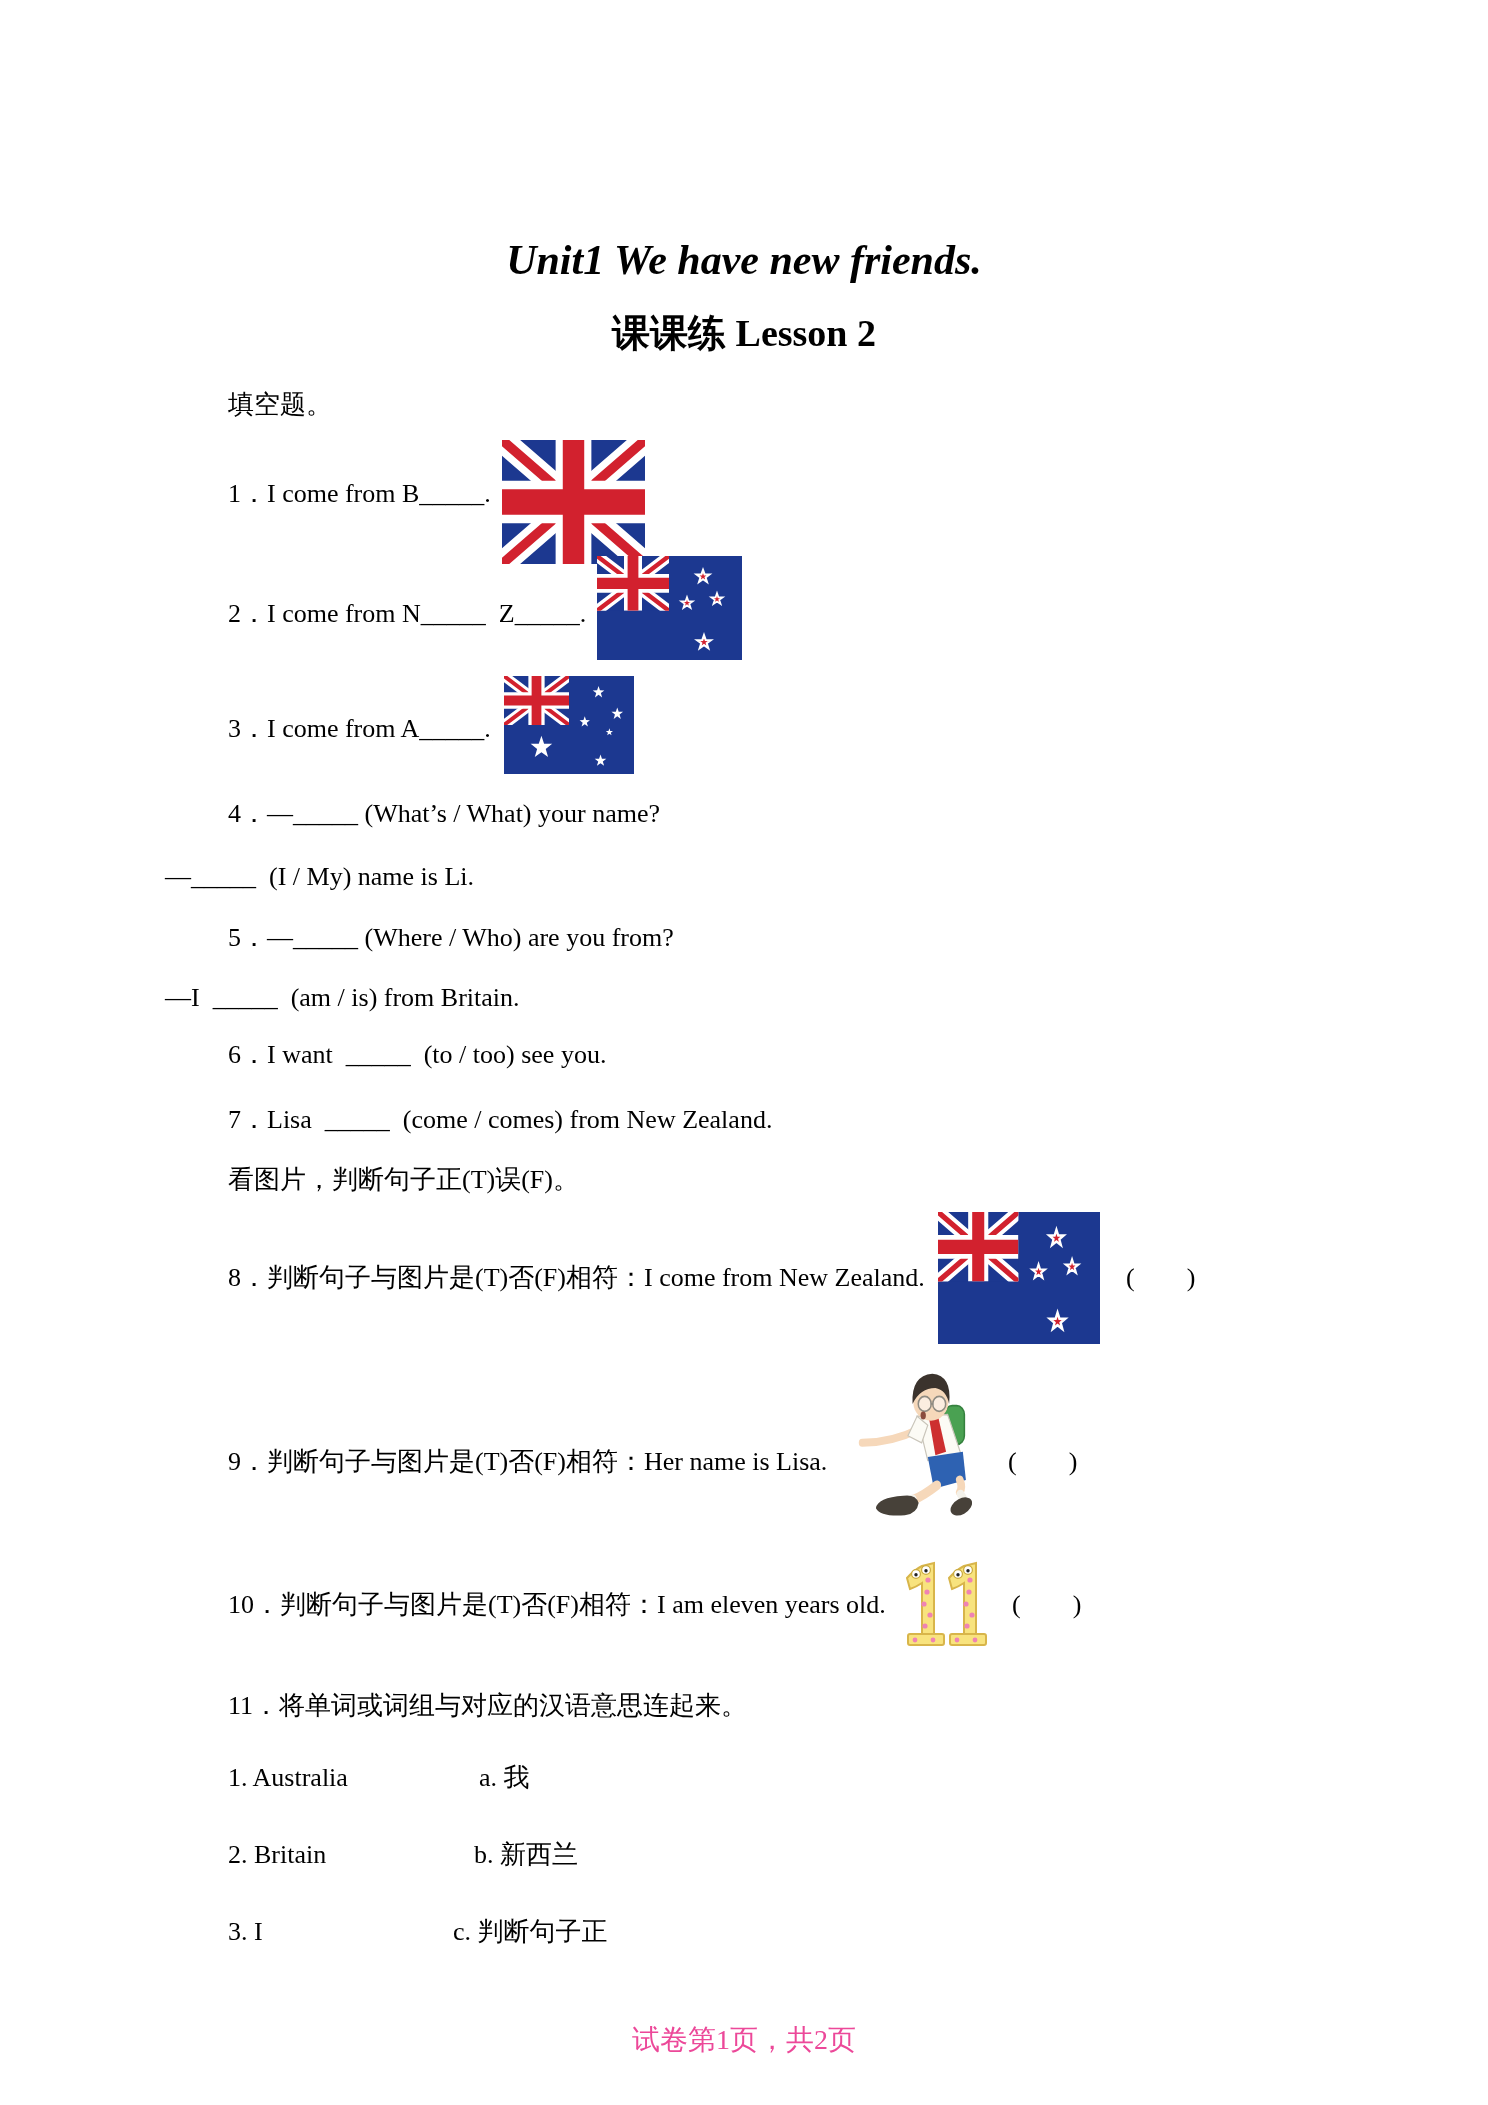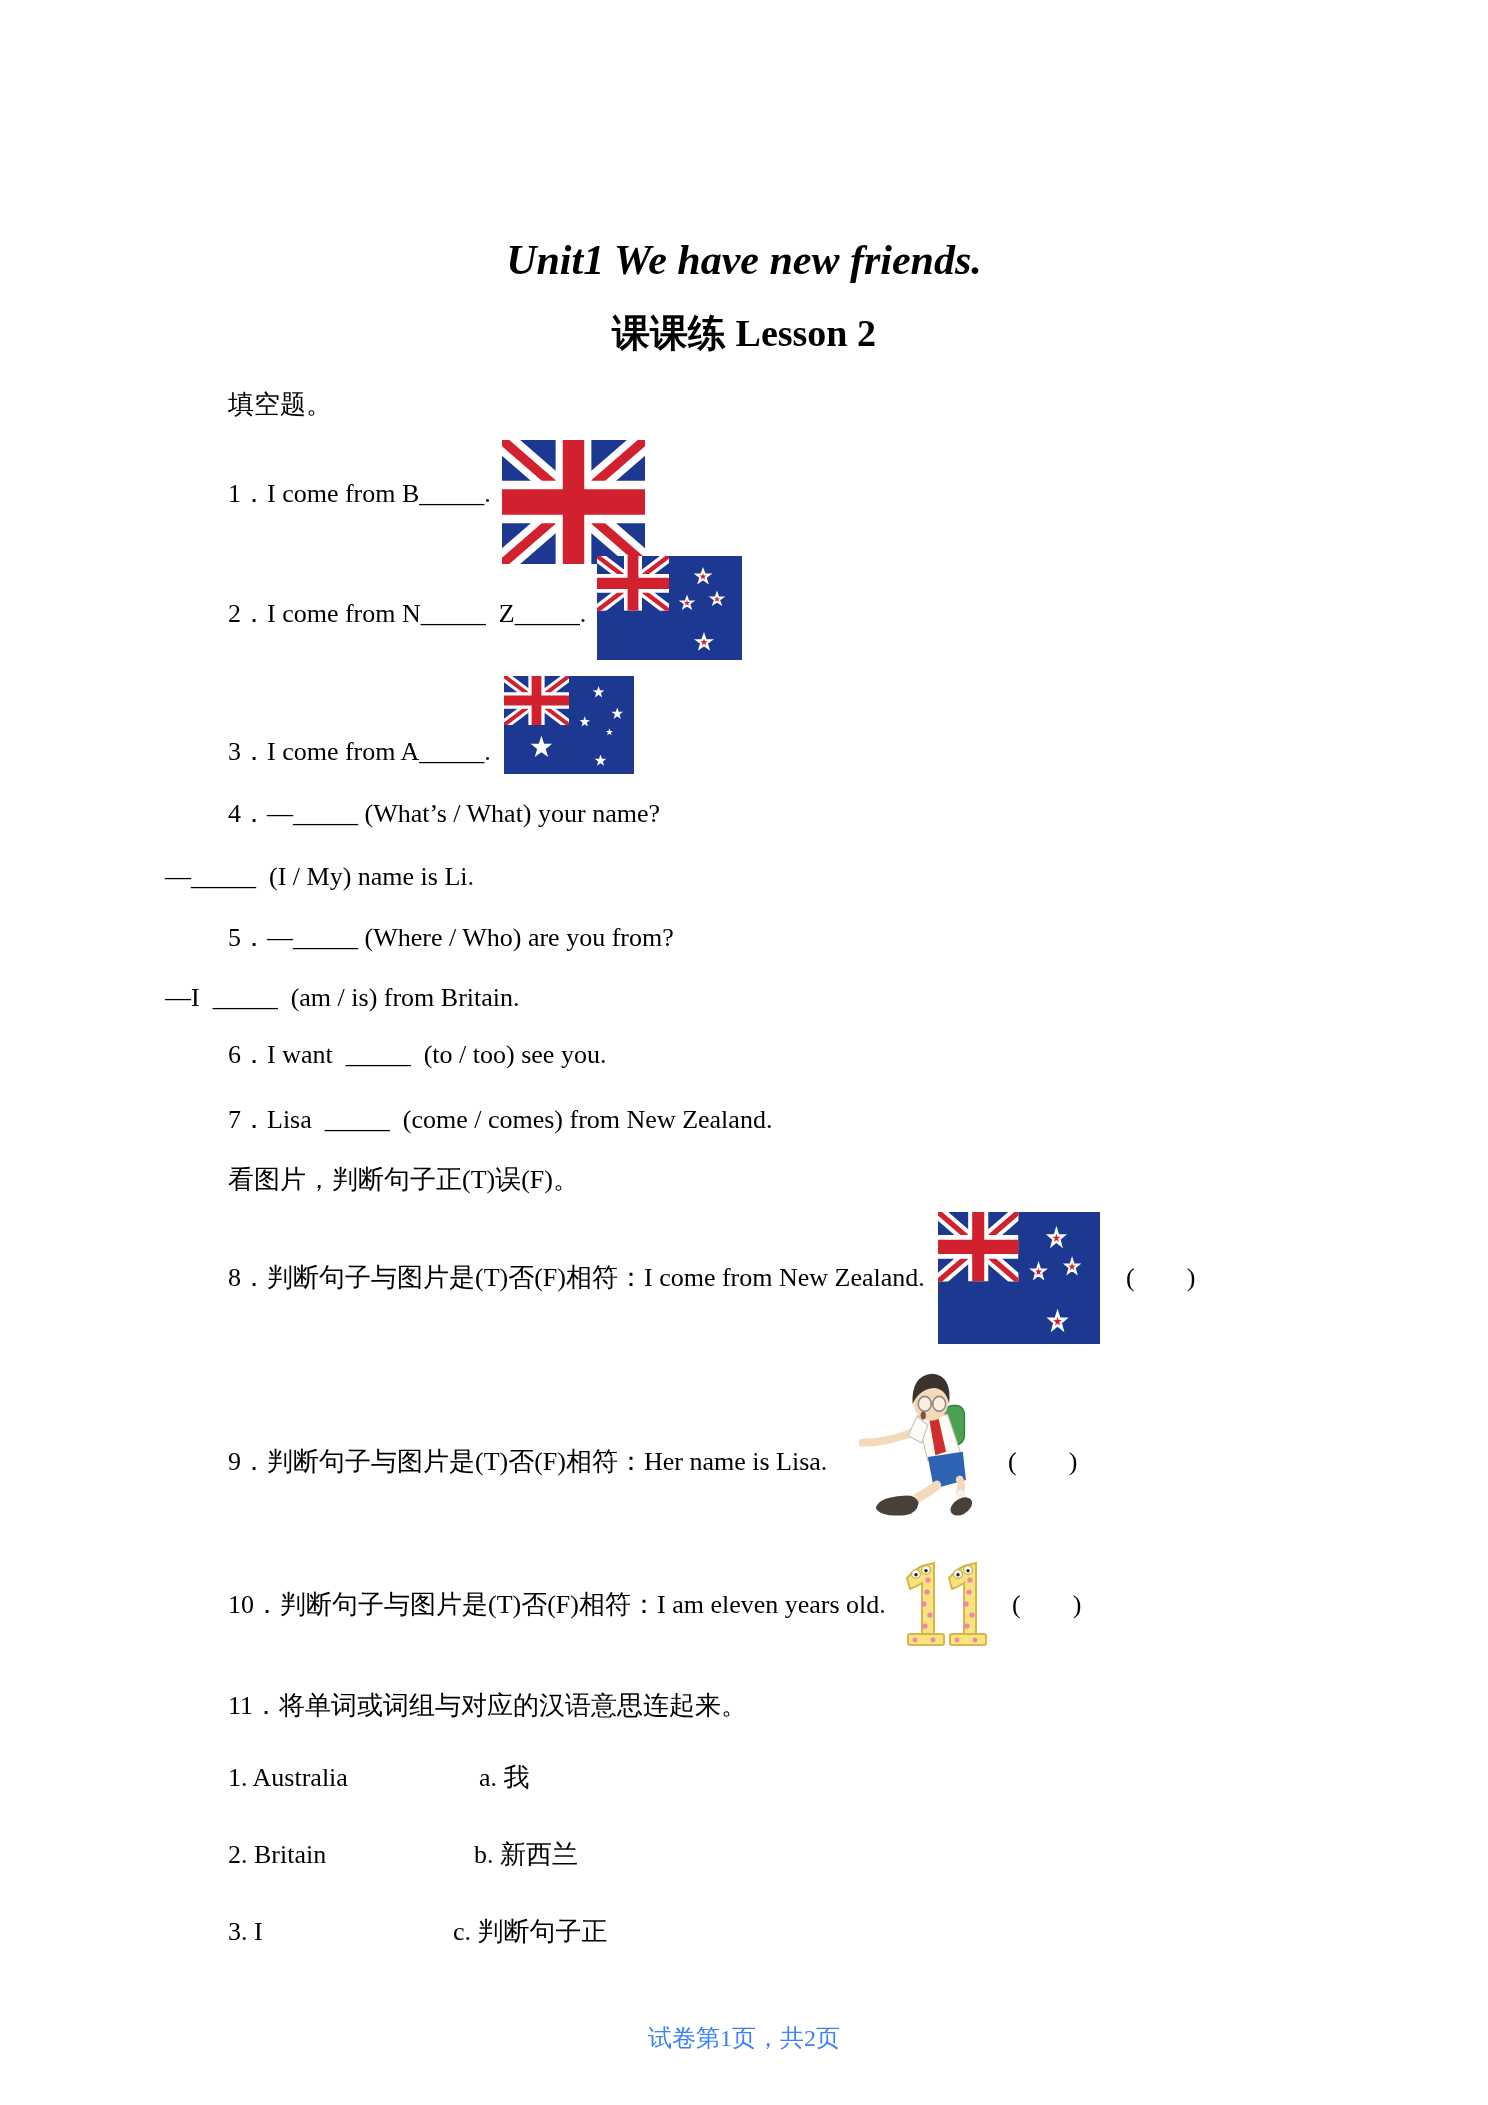--- a/index.html
+++ b/index.html
@@ -16,21 +16,21 @@
     position:absolute;
     font-size:26px;
     line-height:1;
     white-space:pre;
     font-family:"Liberation Serif","DejaVu Serif",serif;
     text-align:right;
   }
   .center { left:0; right:0; text-align:center; }
   .title-line { font-size:42px; font-weight:bold;font-style:italic; }
   .subtitle-line { font-size:38px; font-weight:bold; }
-  .footer-line { font-size:24px; color:#3b82f6; }
+  .footer-line { font-size:28px; color:#ec4899; }
   .img-abs { position:absolute; display:block; }
   svg { display:block; }
 </style>
 </head>
 <body>
 
 <div id="page">
 
   <svg width="0" height="0" style="position:absolute" aria-hidden="true">
     <defs>
@@ -76,21 +76,21 @@
   <div class="line" style="left:228px; top:601px">2．I come from N_____  Z_____.</div>
   <svg class="img-abs" style="left:597px; top:556px" width="145" height="104" viewBox="0 0 145 106" preserveAspectRatio="none">
     <rect width="145" height="106" fill="#1c3890"></rect>
     <use href="#ujack" transform="scale(1.2,1.27)"></use>
     <use href="#star5" transform="translate(106,21) scale(0.68)" fill="#d2212e" stroke="#ffffff" stroke-width="3"></use>
     <use href="#star5" transform="translate(90,48) scale(0.6)" fill="#d2212e" stroke="#ffffff" stroke-width="3"></use>
     <use href="#star5" transform="translate(120,44) scale(0.6)" fill="#d2212e" stroke="#ffffff" stroke-width="3"></use>
     <use href="#star5" transform="translate(107,88) scale(0.72)" fill="#d2212e" stroke="#ffffff" stroke-width="3"></use>
   </svg>
 
-  <div class="line" style="left:228px; top:739px">3．I come from A_____.</div>
+  <div class="line" style="left:228px; top:716px">3．I come from A_____.</div>
   <svg class="img-abs" style="left:504px; top:676px" width="130" height="98" viewBox="0 0 132 96" preserveAspectRatio="none">
     <rect width="132" height="96" fill="#1c3890"></rect>
     <use href="#ujack" transform="scale(1.1,1.09)"></use>
     <use href="#star5" transform="translate(38,70) scale(1.15)" fill="#ffffff"></use>
     <use href="#star5" transform="translate(96,16) scale(0.62)" fill="#ffffff"></use>
     <use href="#star5" transform="translate(115,37) scale(0.62)" fill="#ffffff"></use>
     <use href="#star5" transform="translate(82,45) scale(0.55)" fill="#ffffff"></use>
     <use href="#star5" transform="translate(107,55) scale(0.38)" fill="#ffffff"></use>
     <use href="#star5" transform="translate(98,83) scale(0.62)" fill="#ffffff"></use>
   </svg>

